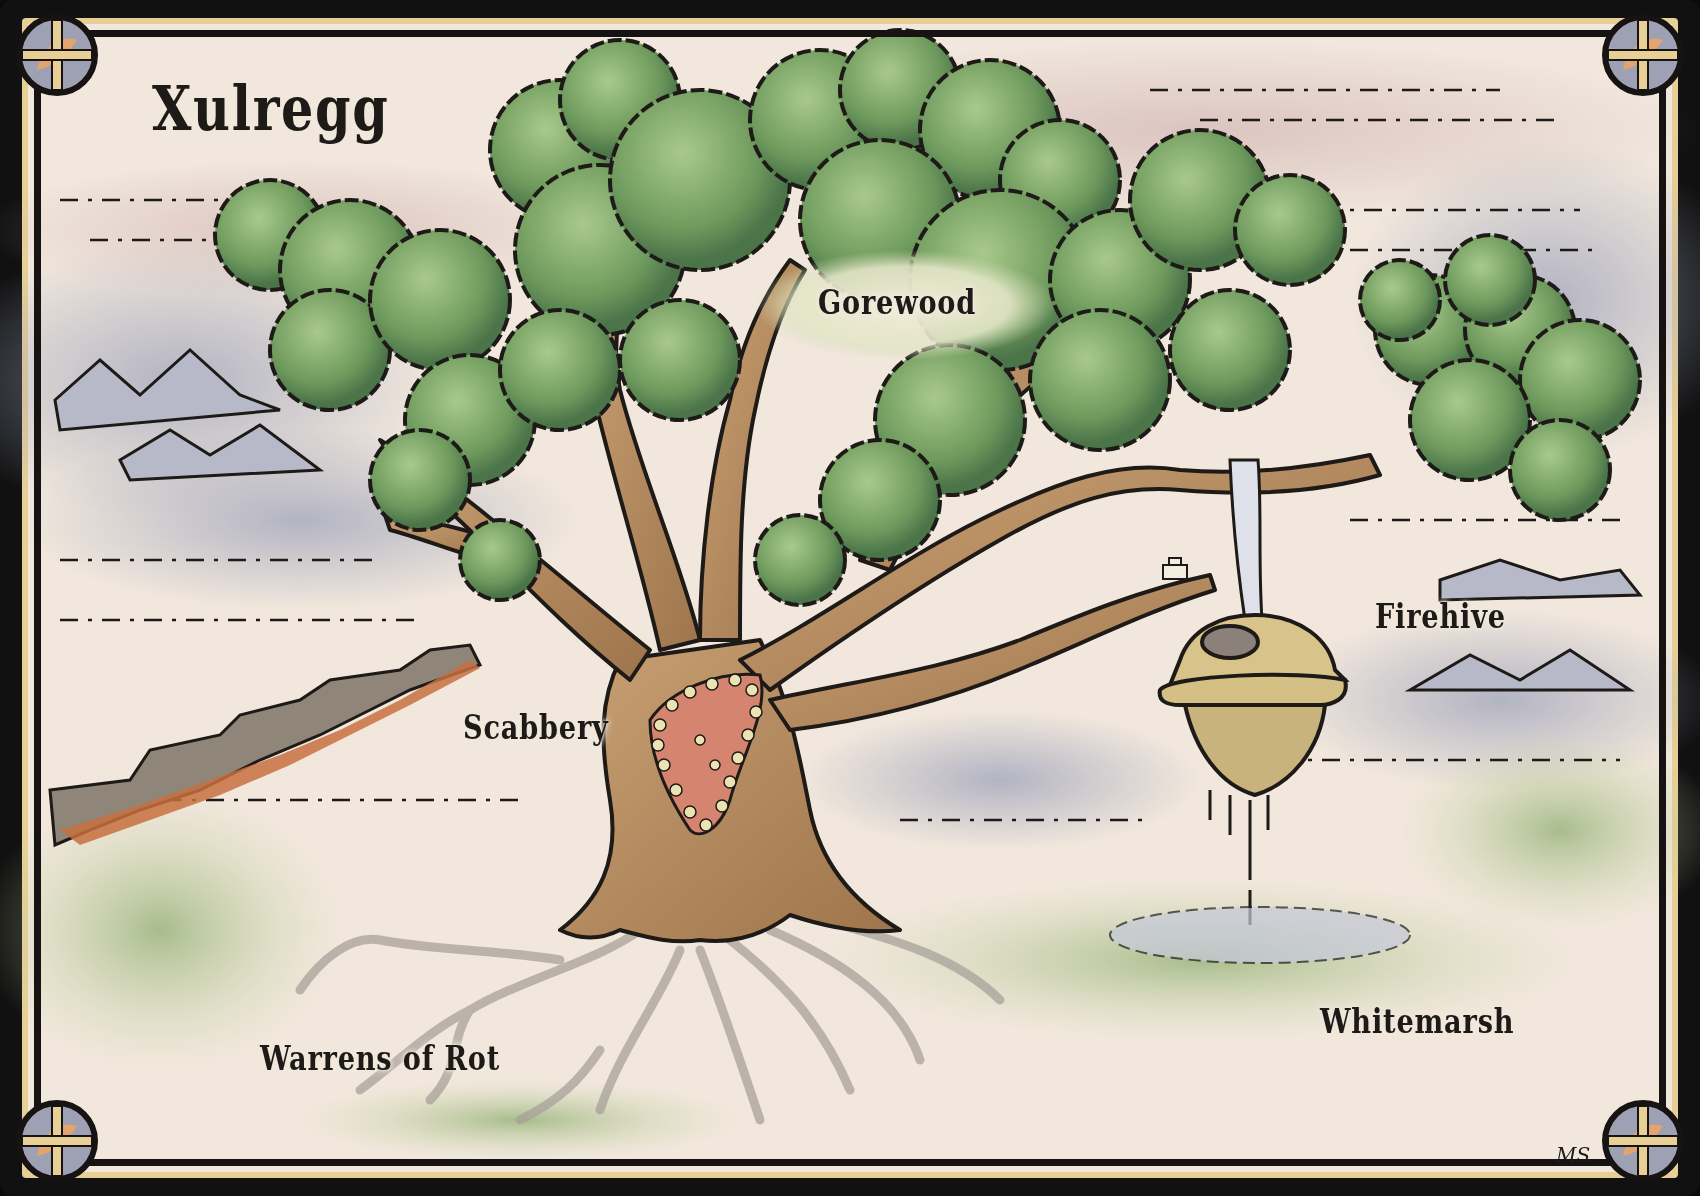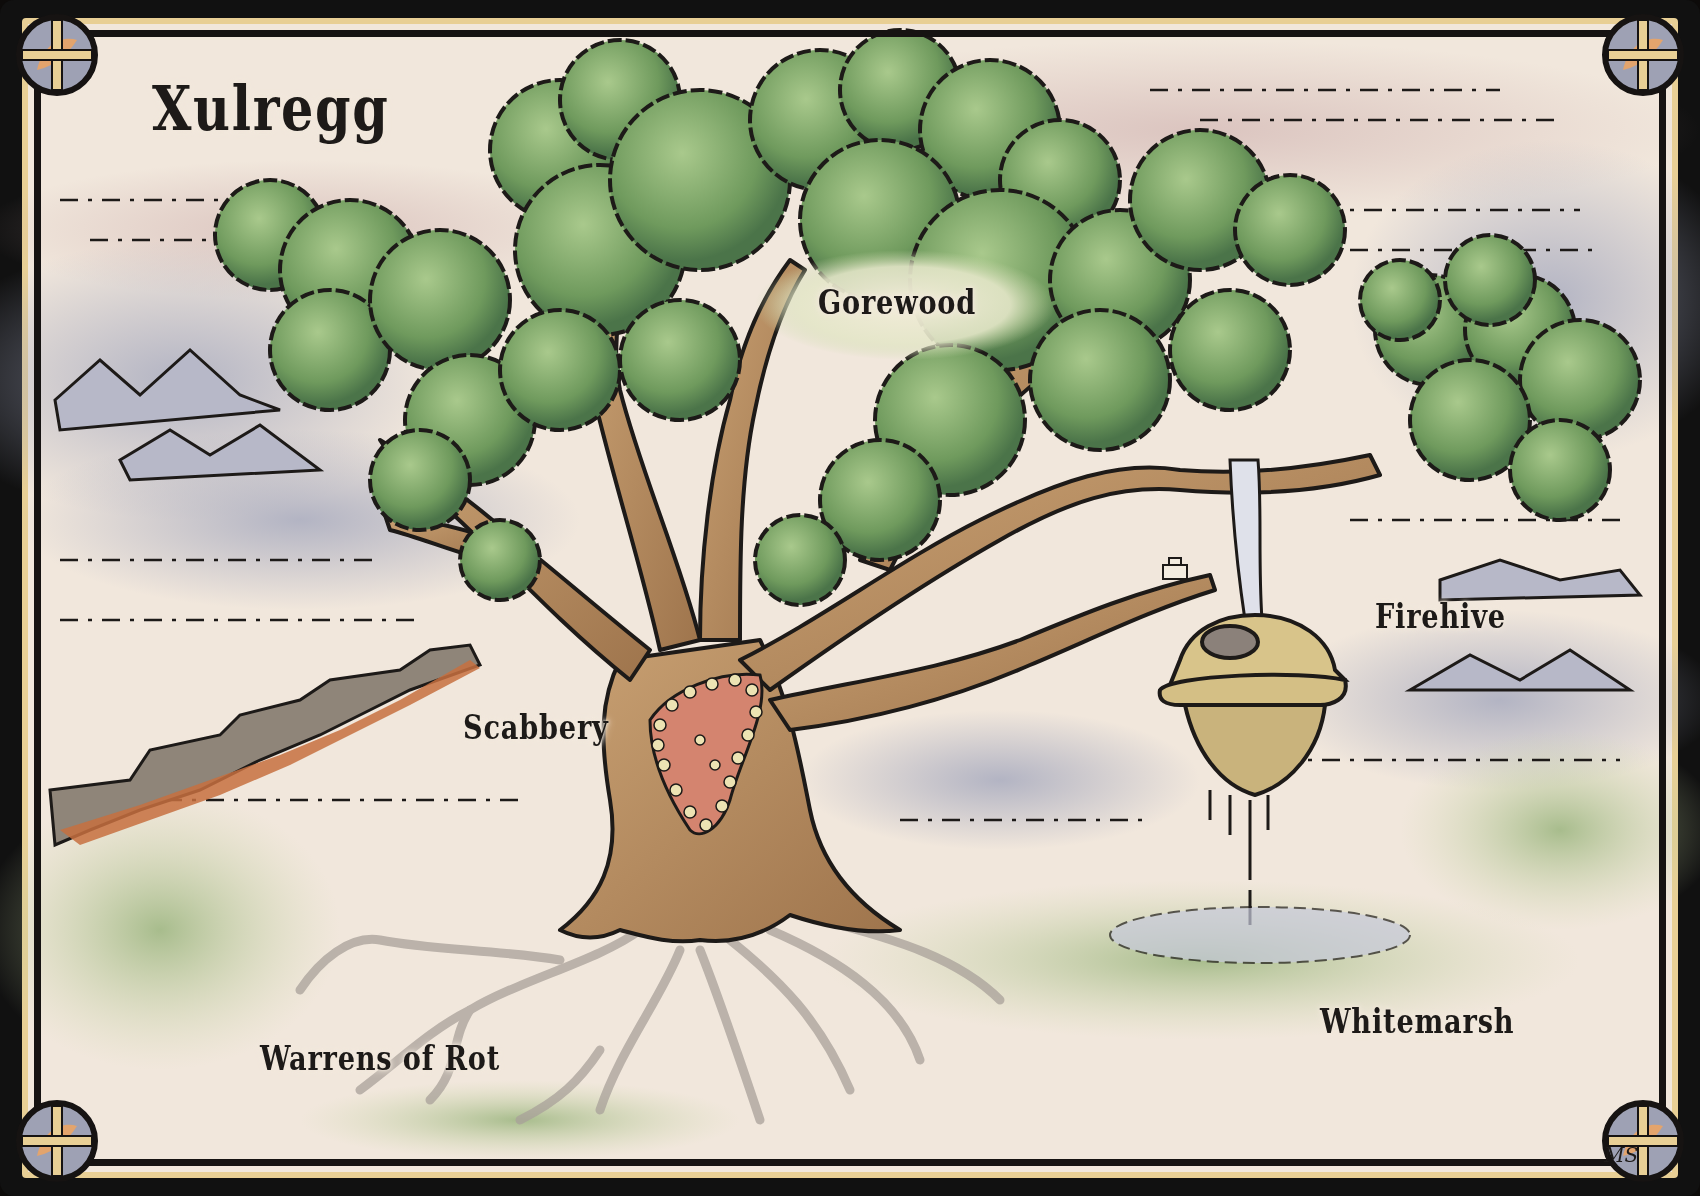--- a/index.html
+++ b/index.html
@@ -21,21 +21,21 @@
   .label {
     position: absolute; font-family: "DejaVu Serif", serif; font-weight: bold;
     color: #1d1a18; letter-spacing: 1px; white-space: nowrap;
     text-shadow: 0 0 3px #efe6da, 0 0 6px #efe6da, 0 0 10px #efe6da;
     transform-origin: left top;
   }
   .title { font-size: 62px; letter-spacing: 2px; transform: scaleX(0.82); }
   .region { font-size: 34px; transform: scaleX(0.80); }
   .signature {
     position: absolute; font-family: "DejaVu Serif", serif; font-style: italic;
-    font-size: 20px; color: #1d1a18; margin-left: 48px;
+    font-size: 20px; color: #1d1a18;
   }
   .corner { position: absolute; width: 90px; height: 90px; }
 </style>
 </head>
 <body>
 
 <div class="frame">
   <div class="parchment"></div>
 
   <svg class="art" width="1700" height="1196" viewBox="0 0 1700 1196">

